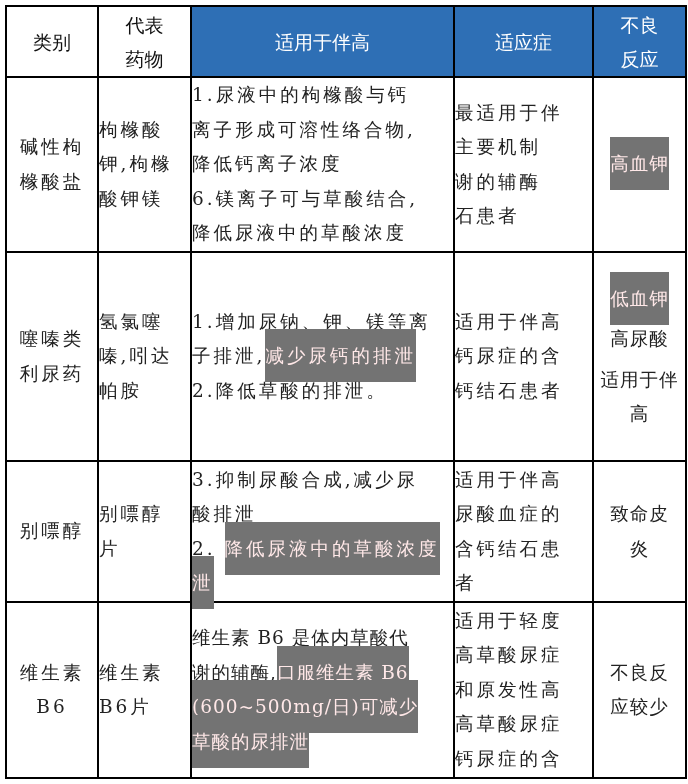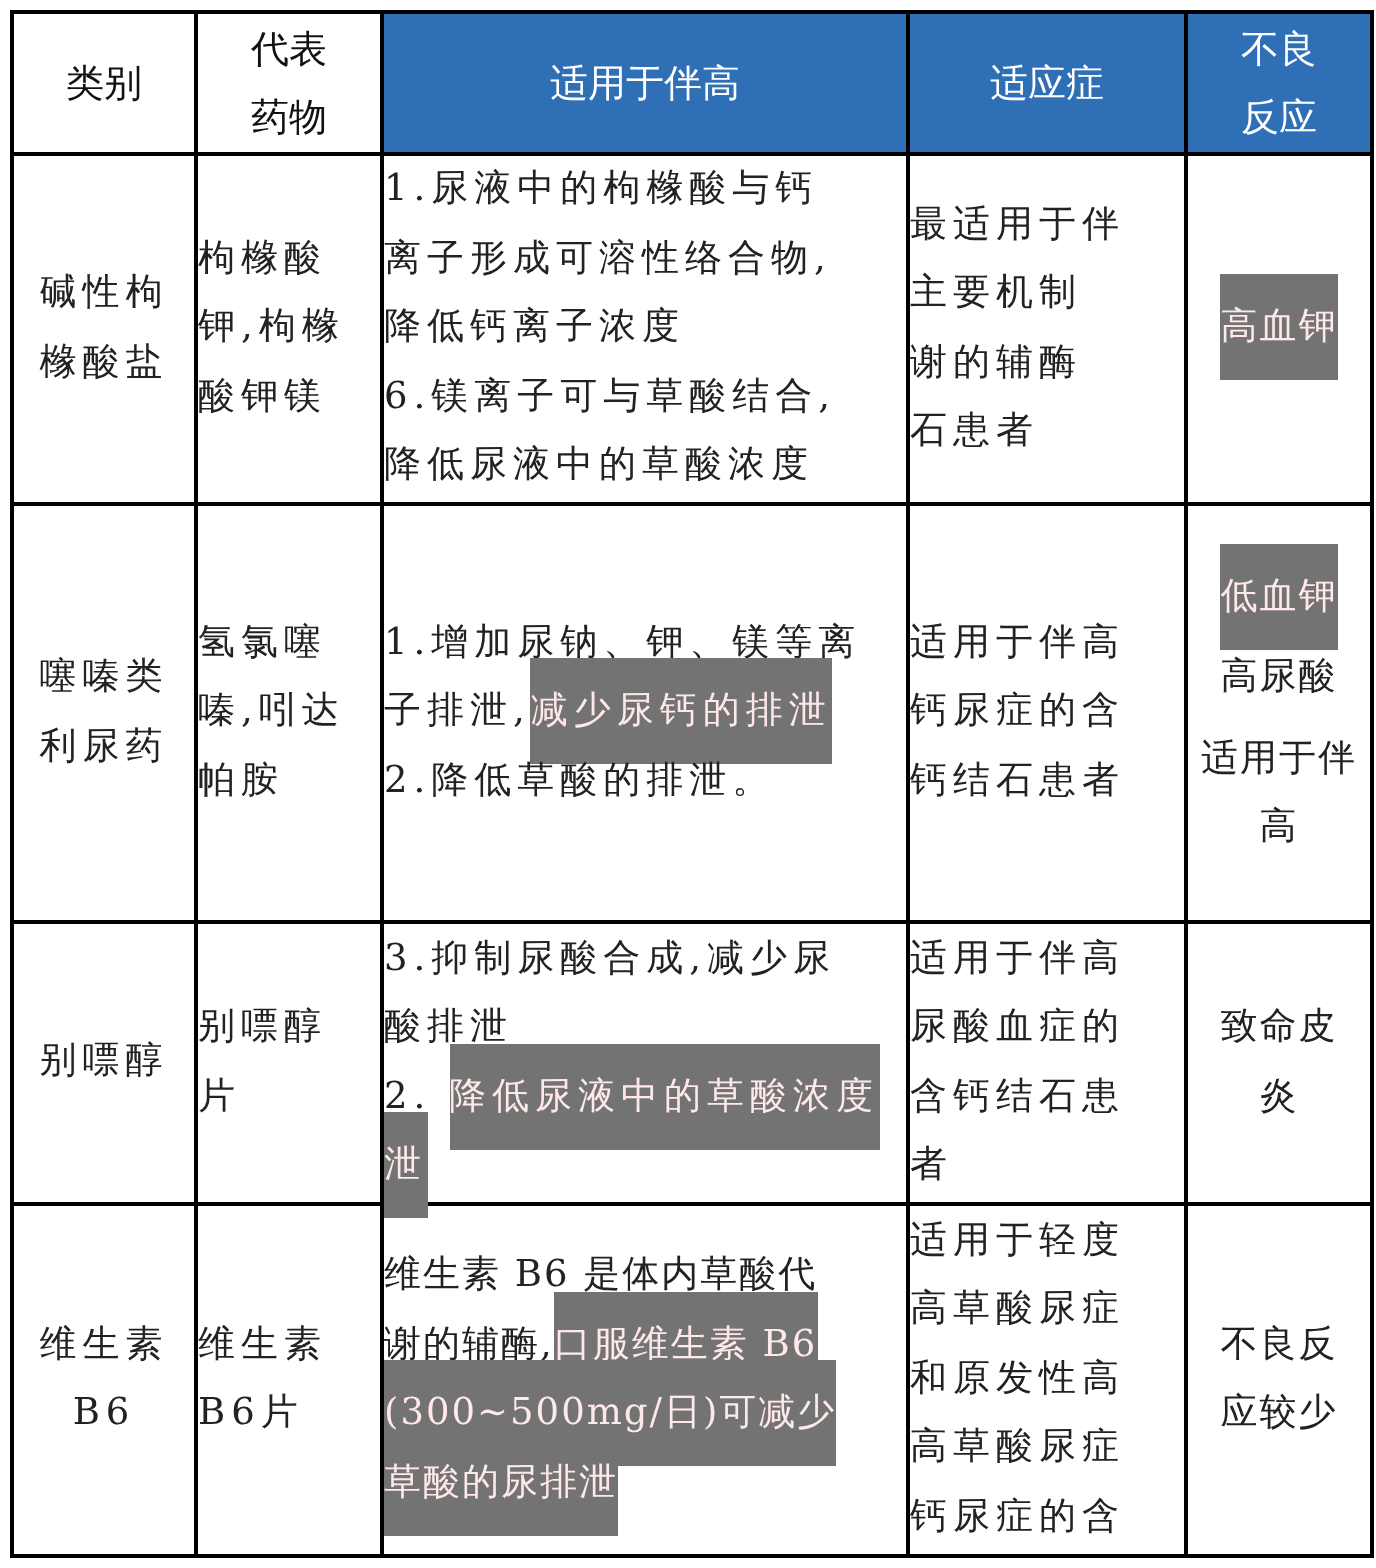--- a/index.html
+++ b/index.html
@@ -161,21 +161,21 @@
         <span class="line">维生素</span>
         <span class="line">B6</span>
       </td>
       <td class="cell left">
         <span class="line">维生素</span>
         <span class="line">B6片</span>
       </td>
       <td class="cell left" style="letter-spacing:1px">
         <span class="line">维生素 B6 是体内草酸代</span>
         <span class="line"><span>谢的辅酶,</span><span class="hl">口服维生素 B6</span></span>
-        <span class="line"><span class="hl">(300~500mg/日)可减少</span></span>
+        <span class="line"><span class="hl">(600~500mg/日)可减少</span></span>
         <span class="line"><span class="hl">草酸的尿排泄</span></span>
       </td>
       <td class="cell left">
         <span class="line">适用于轻度</span>
         <span class="line">高草酸尿症</span>
         <span class="line">和原发性高</span>
         <span class="line">高草酸尿症</span>
         <span class="line">钙尿症的含</span>
       </td>
       <td class="cell center" style="letter-spacing:1px;padding:0 8px">

